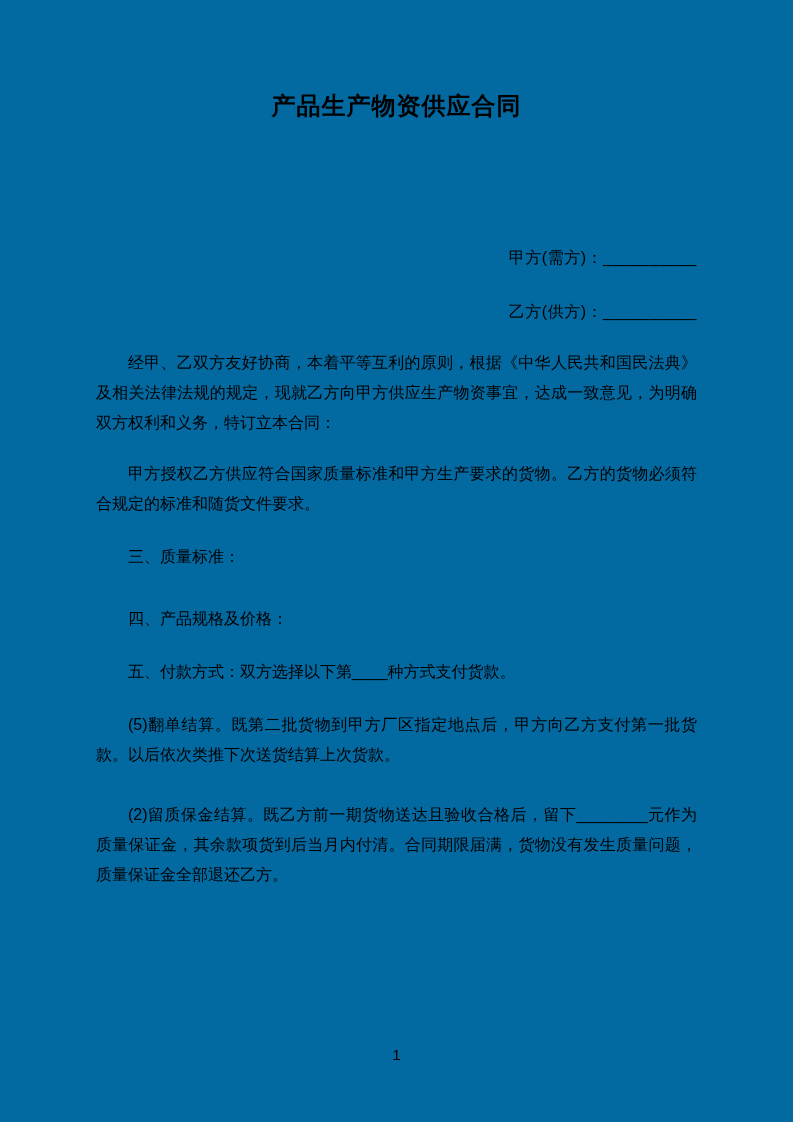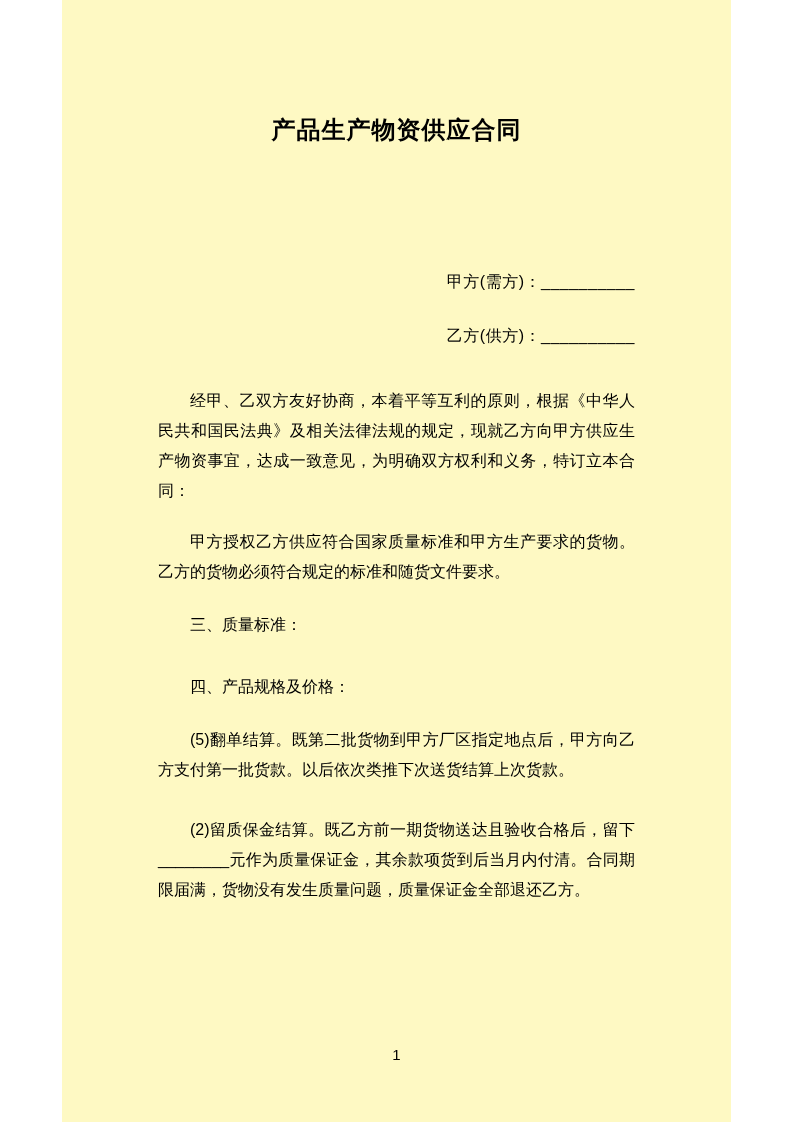--- a/index.html
+++ b/index.html
@@ -2,28 +2,28 @@
 <html lang="zh"><head>
 <meta charset="utf-8">
 <style>
   html, body {
     margin: 0;
     padding: 0;
     background: #ffffff;
   }
   .page {
     position: relative;
-    width: 669px;
+    width: 793px;
     height: 1122px;
     margin: 0 auto;
-    background: #fef9c3;
+    background: #0369a1;
     color: #000000;
     font-family: "Liberation Sans", sans-serif;
     box-sizing: border-box;
-    padding: 114px 96px 0 96px;
+    padding: 90px 96px 0 96px;
     overflow: hidden;
   }
   .doc-title {
     margin: 0;
     text-align: center;
     font-size: 24px;
     font-weight: bold;
     line-height: 32px;
     letter-spacing: 1px;
   }
@@ -55,30 +55,31 @@
 <body>
 
 <div class="page">
 
   <h1 class="doc-title">产品生产物资供应合同</h1>
 
   <p class="line party-line" style="margin-top:121px"><span>甲方(需方)：</span><span class="blank">__________</span></p>
 
   <p class="line party-line" style="margin-top:24px"><span>乙方(供方)：</span><span class="blank">__________</span></p>
 
-  <p class="line para" style="margin-top:35px">经甲、乙双方友好协商，本着平等互利的原则，根据《中华人民共和国民法典》及相关法律法规的规定，现就乙方向甲方供应生产物资事宜，达成一致意见，为明确双方权利和义务，特订立本合同：</p>
+  <p class="line para" style="margin-top:21px">经甲、乙双方友好协商，本着平等互利的原则，根据《中华人民共和国民法典》及相关法律法规的规定，现就乙方向甲方供应生产物资事宜，达成一致意见，为明确双方权利和义务，特订立本合同：</p>
 
 
 
   <p class="line para" style="margin-top:21px">甲方授权乙方供应符合国家质量标准和甲方生产要求的货物。乙方的货物必须符合规定的标准和随货文件要求。</p>
 
   <p class="line para" style="margin-top:23px">三、质量标准：</p>
 
   <p class="line para" style="margin-top:32px">四、产品规格及价格：</p>
 
+  <p class="line para" style="margin-top:23px">五、付款方式：双方选择以下第____种方式支付货款。</p>
 
   <p class="line para" style="margin-top:23px">(5)翻单结算。既第二批货物到甲方厂区指定地点后，甲方向乙方支付第一批货款。以后依次类推下次送货结算上次货款。</p>
 
   <p class="line para" style="margin-top:30px">(2)留质保金结算。既乙方前一期货物送达且验收合格后，留下________元作为质量保证金，其余款项货到后当月内付清。合同期限届满，货物没有发生质量问题，质量保证金全部退还乙方。</p>
 
   <div class="page-number">1</div>
 
 </div>
 
 </body></html>

